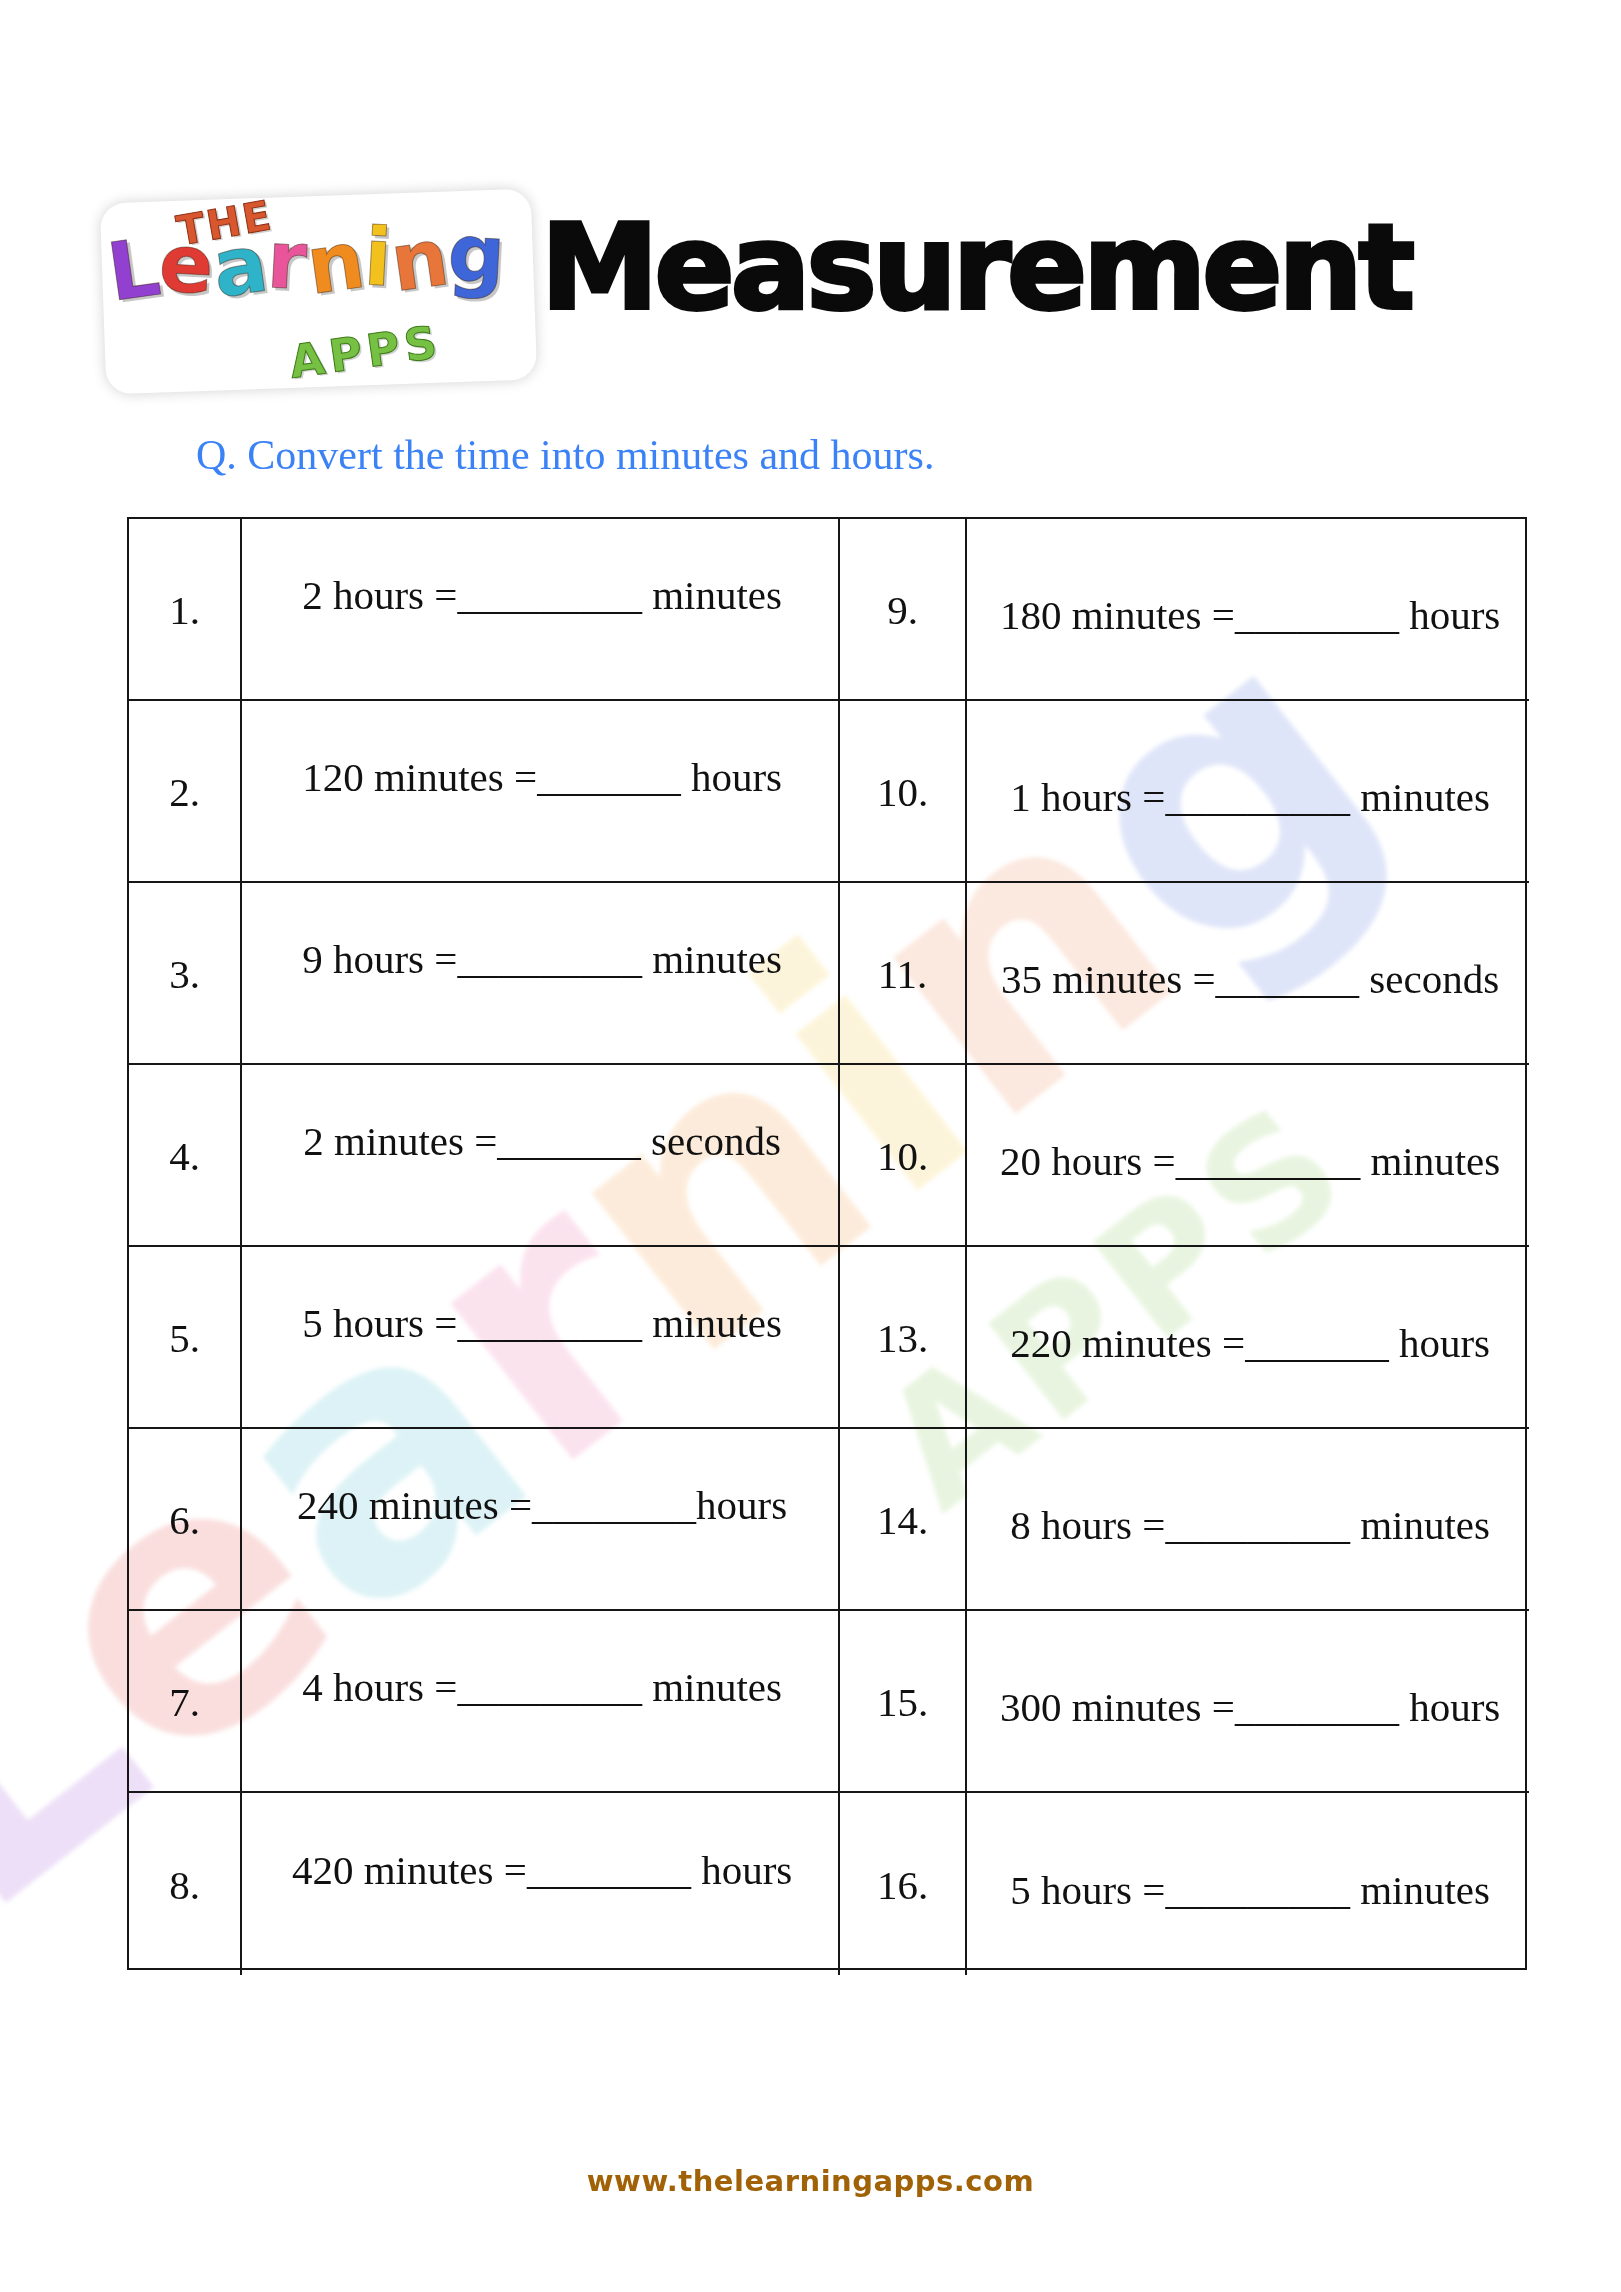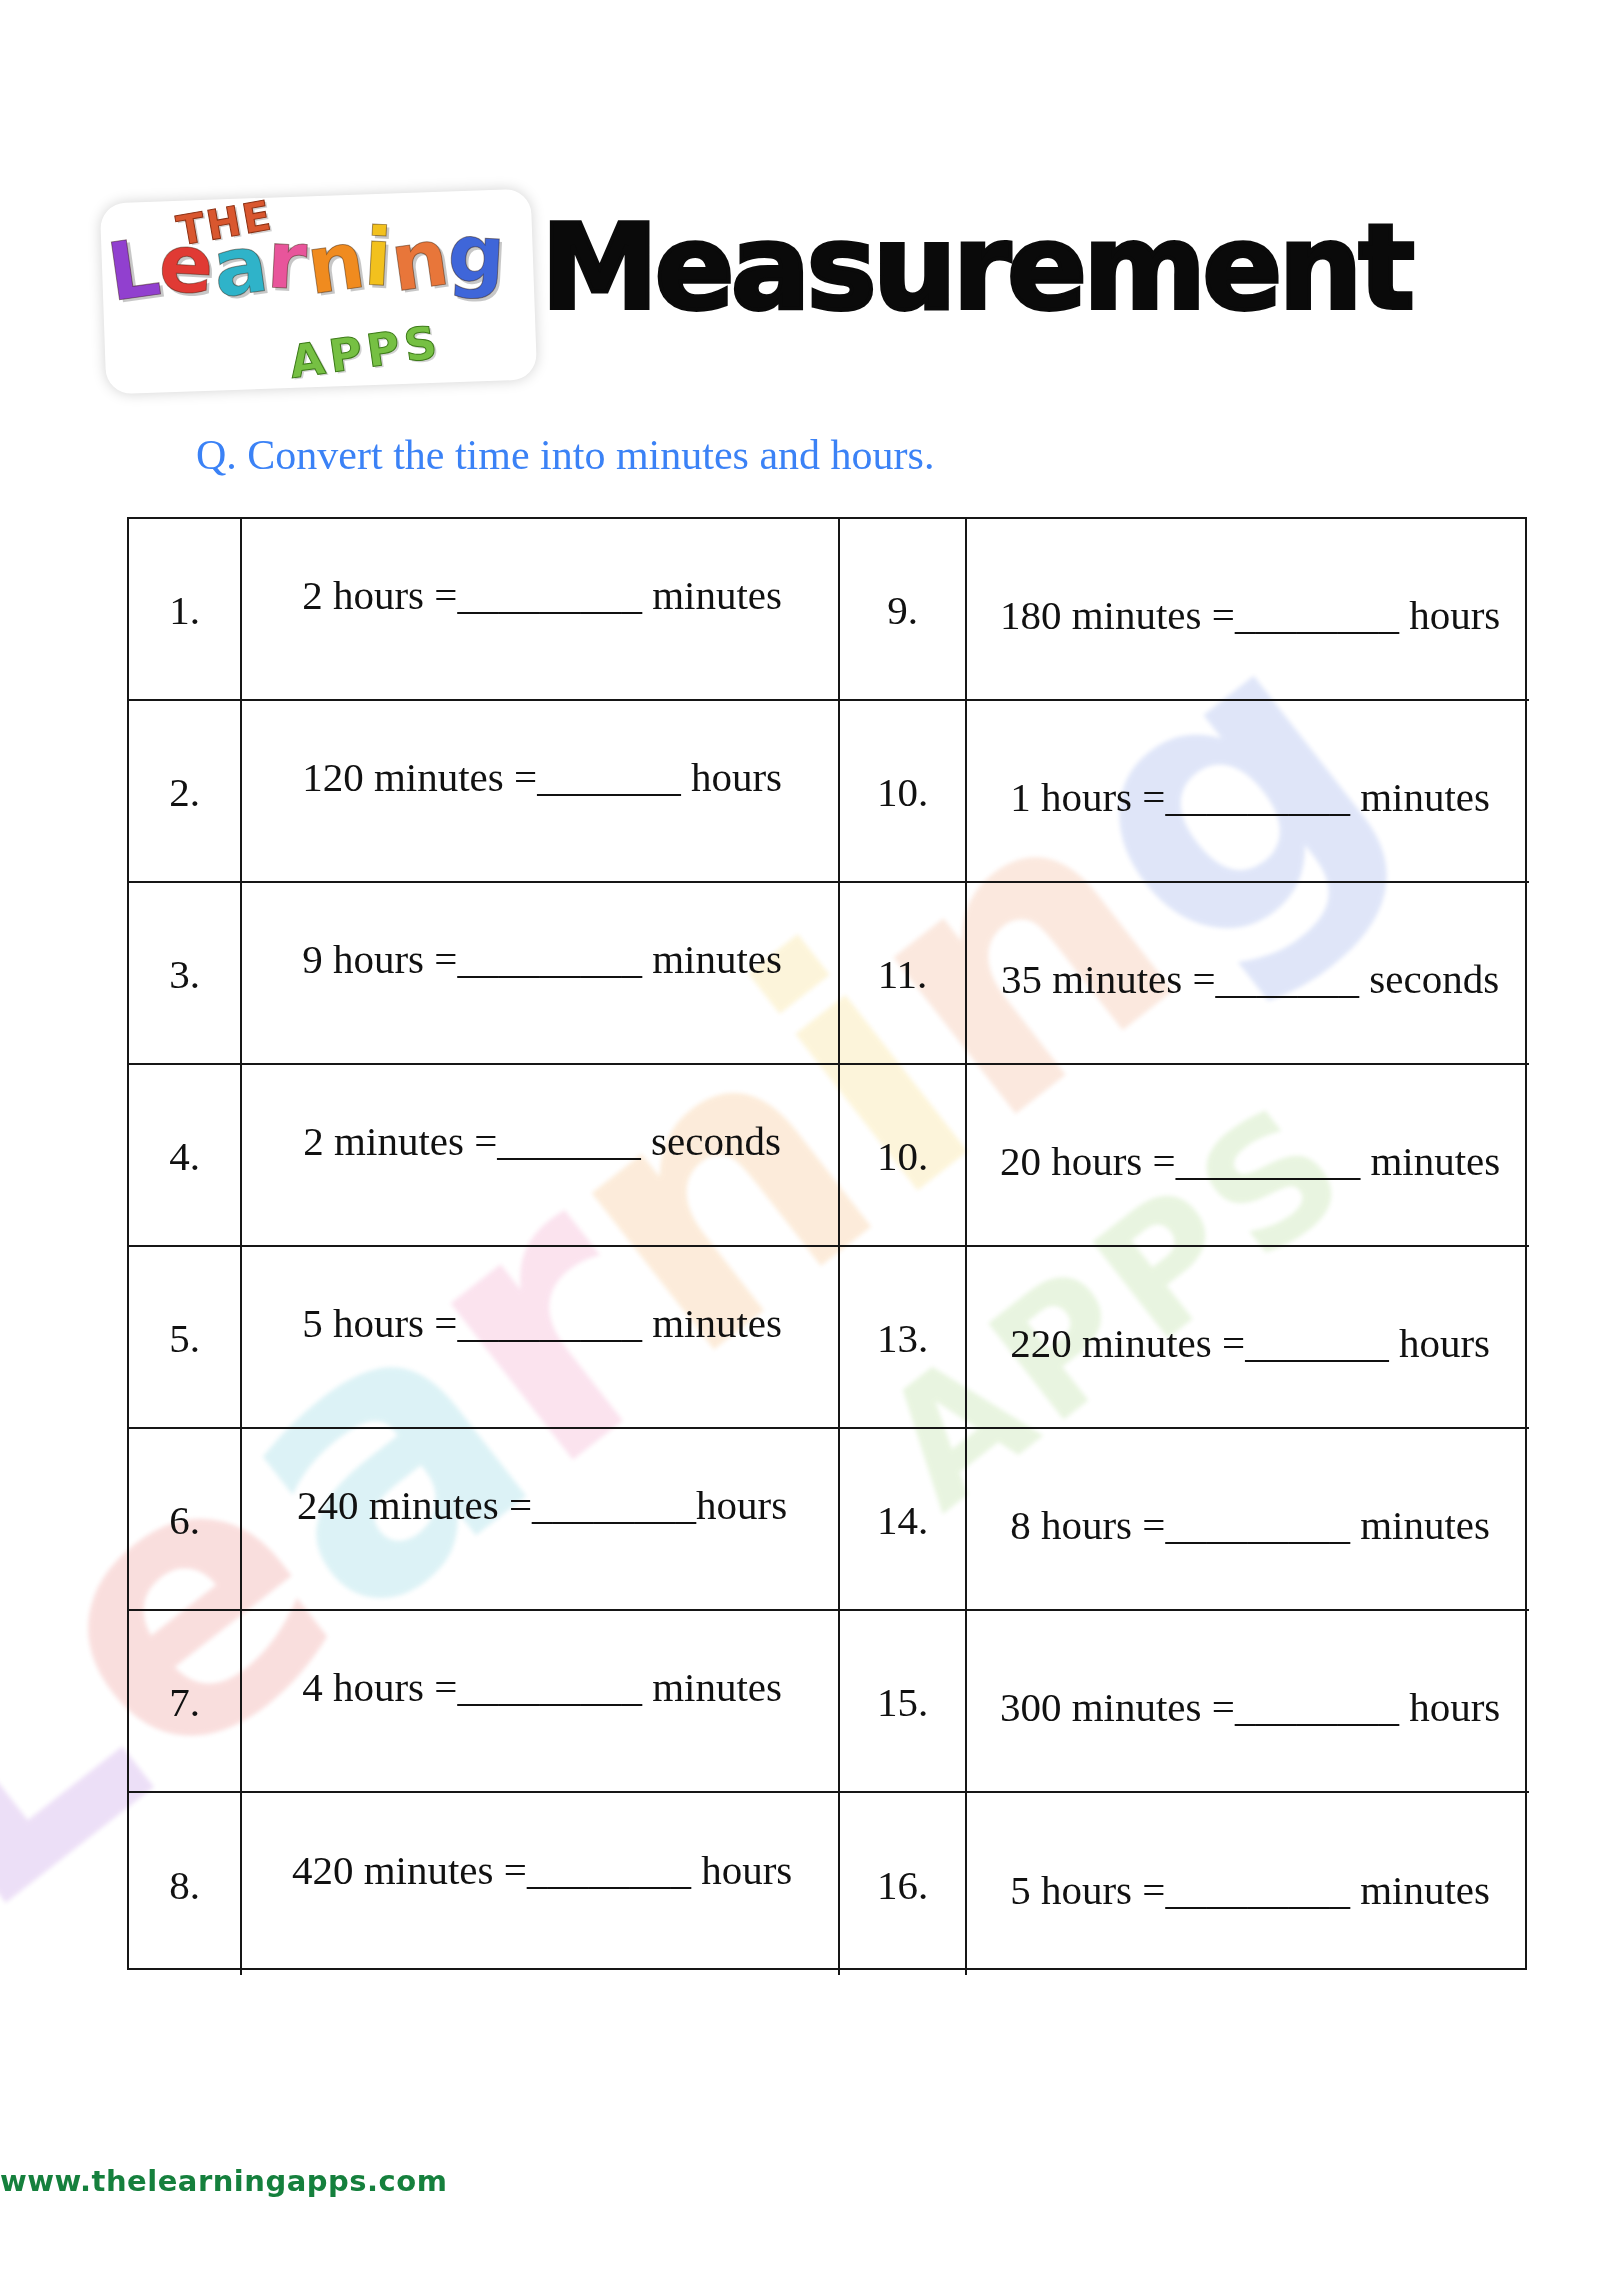--- a/index.html
+++ b/index.html
@@ -98,22 +98,23 @@
     background:transparent;
   }
   .cell:nth-child(4n){border-right:none;margin-top:40px;}
   .cell:nth-last-child(-n+4){border-bottom:none;}
   .cell.q{padding-bottom:29px;padding-left:12px;padding-right:7.8px;}
   .cell.q span{white-space:nowrap;}
   .cell.num{padding-top:2px;}
   
   .footer{
     position:absolute;left:0;top:2164px;width:100%;
+    text-align:center;
     font-family:"DejaVu Sans", sans-serif;font-weight:bold;
-    font-size:29px;letter-spacing:0.5px;color:#15803d;
+    font-size:29px;letter-spacing:0.5px;color:#a16207;
     z-index:1;
   }
 </style>
 </head>
 <body>
 
 <div class="watermark">
   <div class="wm-word"><span style="color: rgb(145, 64, 207);">L</span><span style="color: rgb(224, 58, 52);">e</span><span style="color: rgb(47, 179, 201);">a</span><span style="color: rgb(232, 85, 155);">r</span><span style="color: rgb(240, 139, 31);">n</span><span style="color: rgb(242, 193, 30);">i</span><span style="color: rgb(232, 118, 58);">n</span><span style="color: rgb(63, 102, 217);">g</span></div>
   <div class="wm-apps" style="color: rgb(118, 192, 67);">APPS</div>
 </div>

